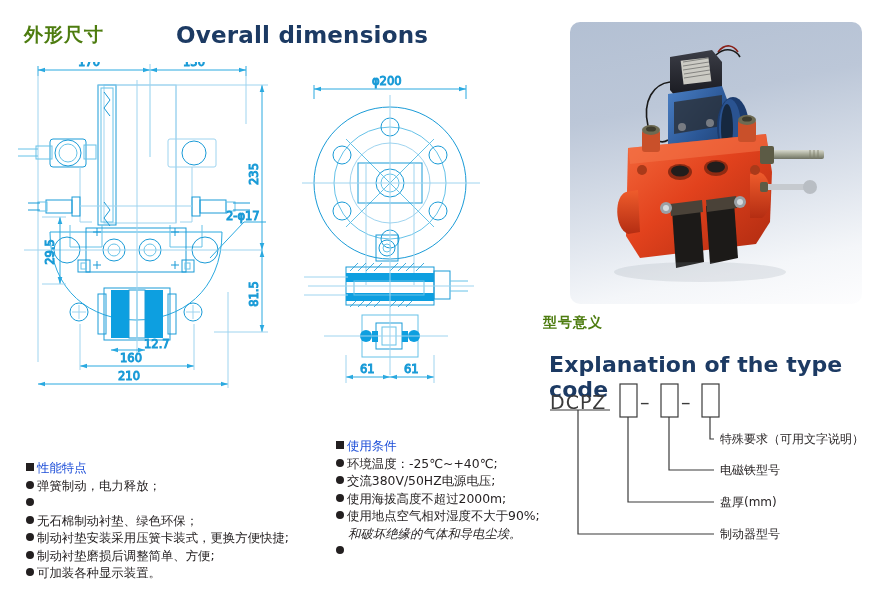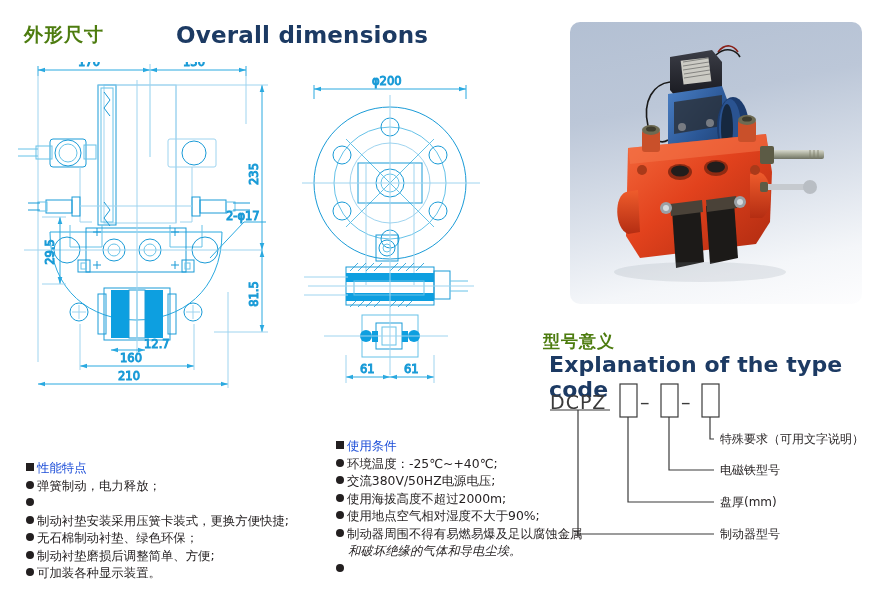--- a/index.html
+++ b/index.html
@@ -28,21 +28,21 @@
     letter-spacing: 1px;
   }
   .hdr-en {
     position: absolute;
     font-weight: bold;
     color: #1c3a63;
   }
   #title-cn { left: 24px; top: 22px; font-size: 19px; }
   #title-en { left: 176px; top: 22px; font-size: 23px; letter-spacing: .2px;}
 
-  #typecode-cn { left: 543px; top: 330px; font-size: 17px; }
+  #typecode-cn { left: 543px; top: 314px; font-size: 14px; }
   #typecode-en { left: 549px; top: 352px; font-size: 22px; letter-spacing: .1px;}
 
   
   .drawing { position: absolute; }
   #drawing-front { left: 14px; top: 62px; }
   #drawing-side  { left: 298px; top: 55px; }
 
   .dim-text {
     font-family: "DejaVu Sans", "Liberation Sans", sans-serif;
     font-size: 11.5px;
@@ -549,24 +549,24 @@
     <div class="blk-head">
       <span class="sq"></span><span>性能特点</span>
     </div>
     <div class="blk-item">
       <span class="dot"></span><span>弹簧制动，电力释放；</span>
     </div>
     <div class="blk-item">
       <span class="dot"></span>
     </div>
     <div class="blk-item">
+      <span class="dot"></span><span>无石棉制动衬垫、绿色环保；</span>
+    </div>
+    <div class="blk-item">
       <span class="dot"></span><span>制动衬垫安装采用压簧卡装式，更换方便快捷;</span>
-    </div>
-    <div class="blk-item">
-      <span class="dot"></span><span>无石棉制动衬垫、绿色环保；</span>
     </div>
     <div class="blk-item">
       <span class="dot"></span><span>制动衬垫磨损后调整简单、方便;</span>
     </div>
     <div class="blk-item">
       <span class="dot"></span><span>可加装各种显示装置。</span>
     </div>
   </div>
 
   <div class="bullet-list" id="conditions-list">
@@ -578,23 +578,20 @@
     </div>
     <div class="blk-item">
       <span class="dot"></span><span>交流380V/50HZ电源电压;</span>
     </div>
     <div class="blk-item">
       <span class="dot"></span><span>使用海拔高度不超过2000m;</span>
     </div>
     <div class="blk-item">
       <span class="dot"></span><span>使用地点空气相对湿度不大于90%;</span>
     </div>
-    <div class="blk-item">
-      <span class="dot"></span><span>制动器周围不得有易燃易爆及足以腐蚀金属</span>
-    </div>
     <div class="blk-item cont">
       <span>和破坏绝缘的气体和导电尘埃。</span>
     </div>
     <div class="blk-item">
       <span class="dot"></span>
     </div>
   </div>
 
 </div>
 

